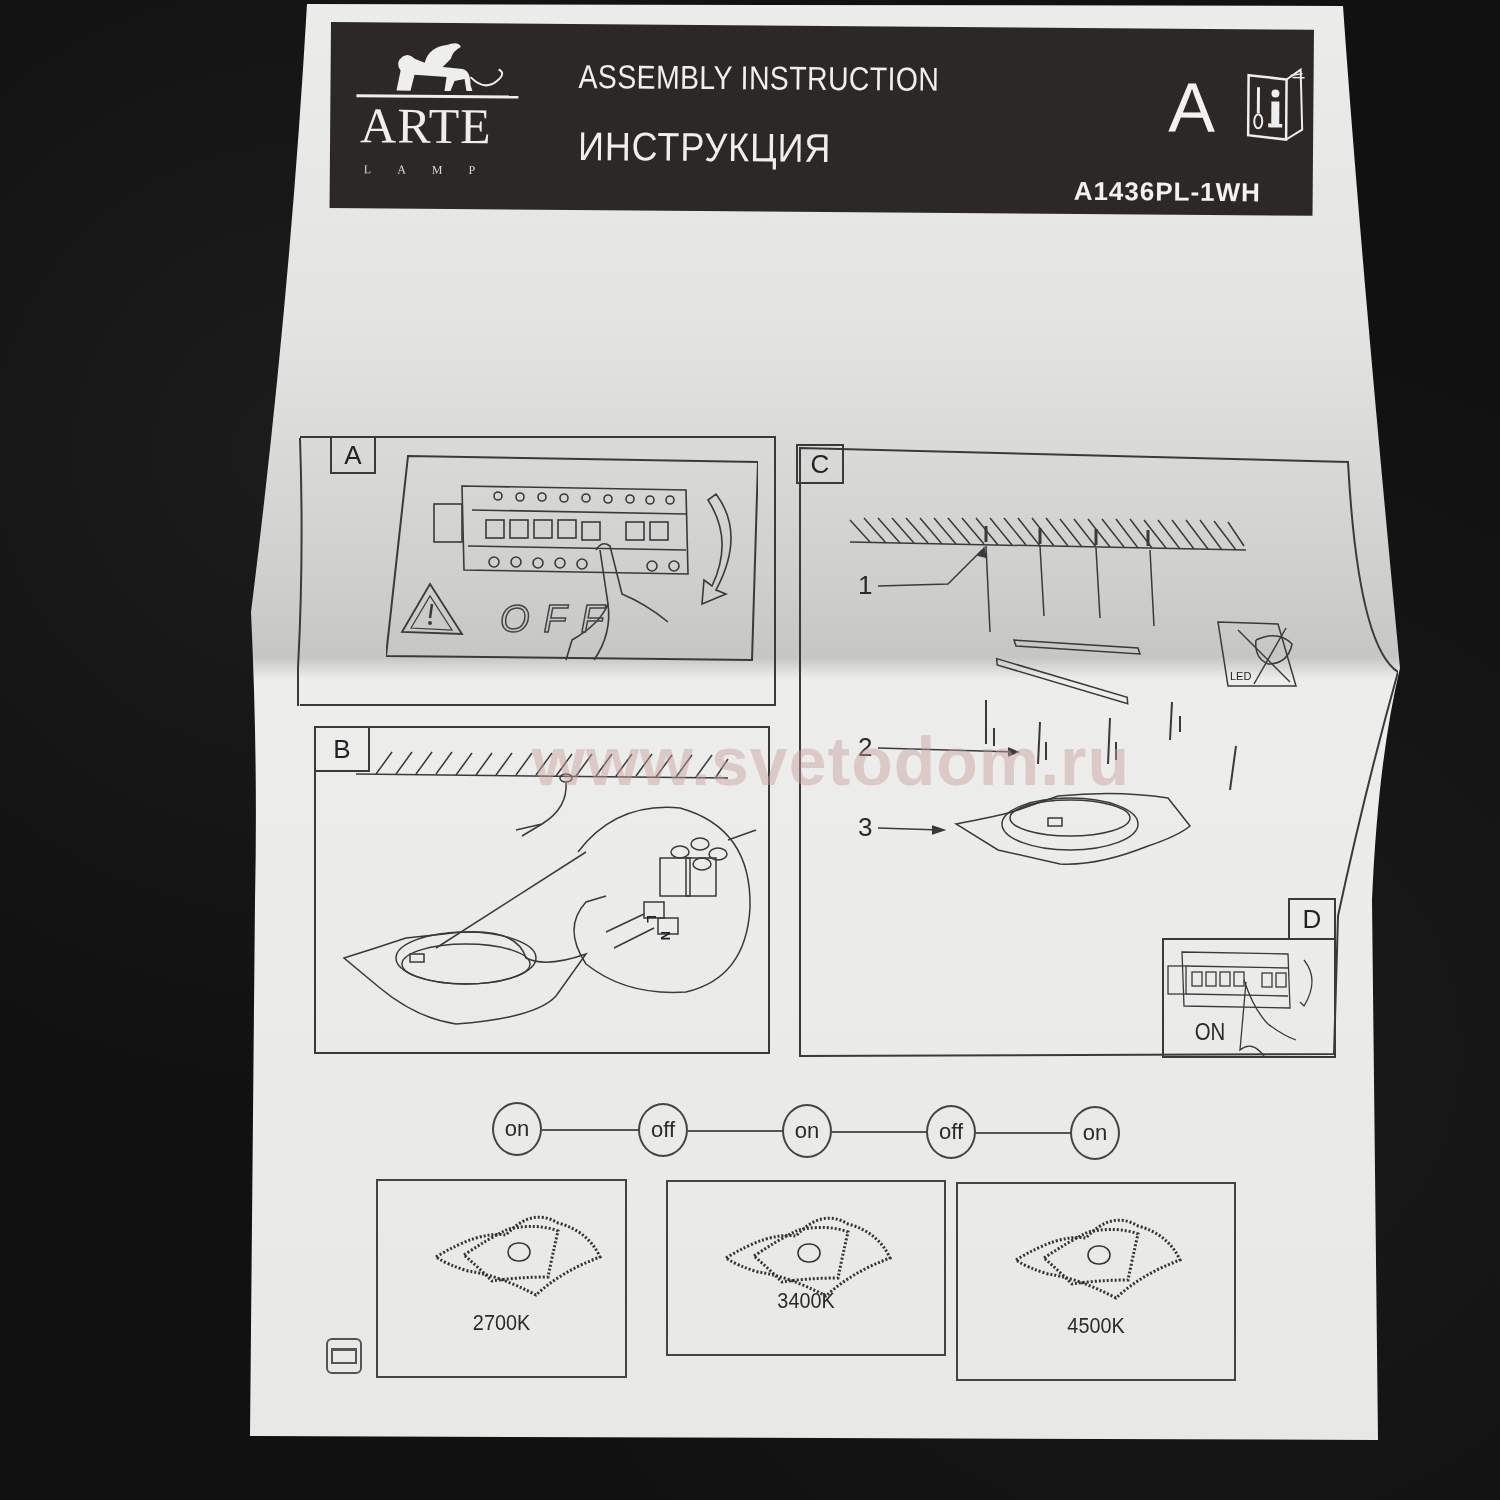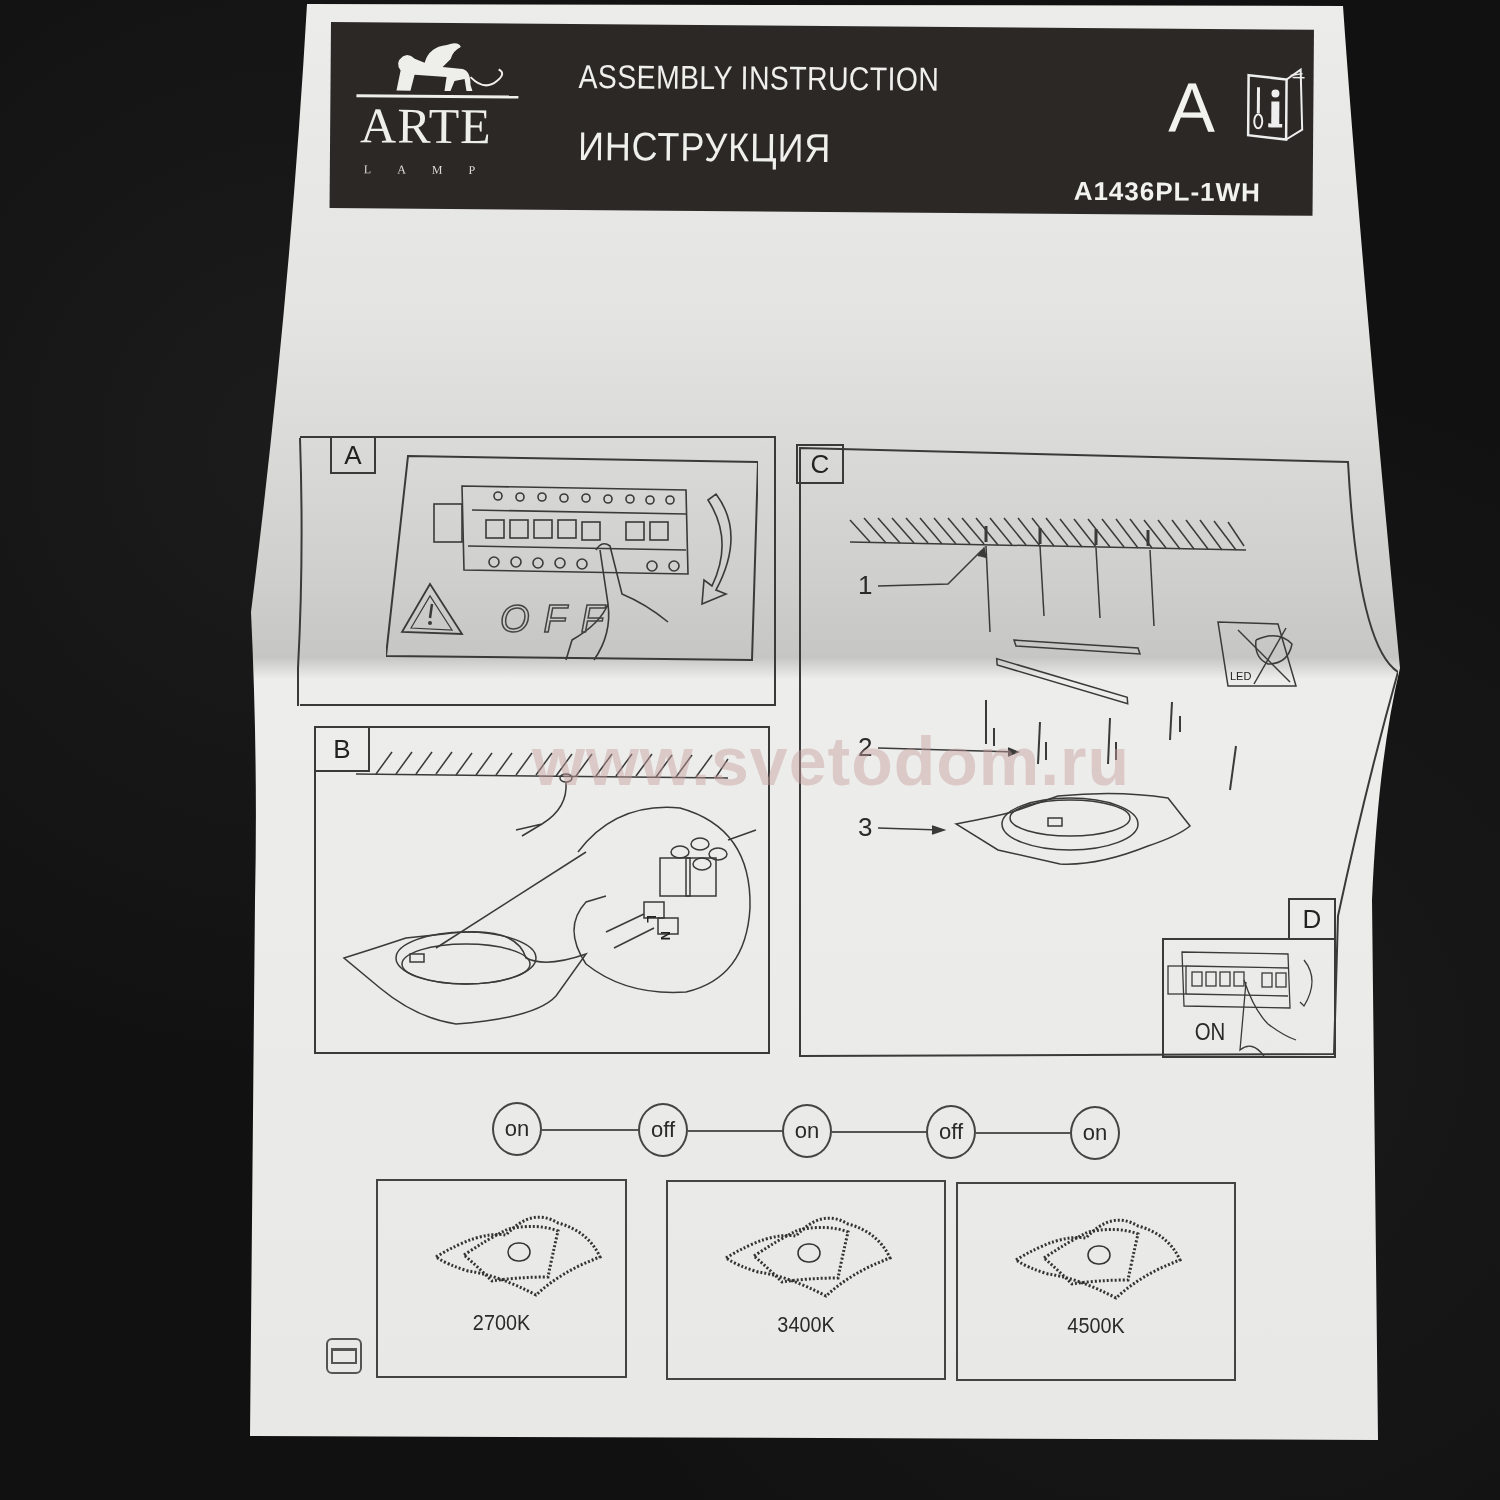--- a/index.html
+++ b/index.html
@@ -337,21 +337,21 @@
 <div class="temp-box" style="left:376px;top:1179px;width:251px;height:199px">
   <svg class="abs" style="left:50px;top:20px" width="180" height="110" viewBox="0 0 180 110">
     <g stroke="#333" stroke-width="3" fill="none" stroke-dasharray="2 2">
       <path d="M8 56 Q50 30 78 34 Q104 6 130 22 Q160 30 172 56 Q134 70 108 94 Q70 74 40 70 Q20 64 8 56 Z"></path>
       <path d="M36 54 Q60 38 80 28 Q110 22 130 30 Q124 56 120 76 Q90 76 64 80 Q50 66 36 54 Z"></path>
     </g>
     <rect x="80" y="42" width="22" height="18" rx="10" fill="none" stroke="#333" stroke-width="1.5"></rect>
   </svg>
   <div class="temp-label">2700K</div>
 </div>
-<div class="temp-box" style="left:666px;top:1180px;width:280px;height:200px">
+<div class="temp-box" style="left:666px;top:1180px;width:280px;height:176px">
   <svg class="abs" style="left:50px;top:20px" width="180" height="110" viewBox="0 0 180 110">
     <g stroke="#333" stroke-width="3" fill="none" stroke-dasharray="2 2">
       <path d="M8 56 Q50 30 78 34 Q104 6 130 22 Q160 30 172 56 Q134 70 108 94 Q70 74 40 70 Q20 64 8 56 Z"></path>
       <path d="M36 54 Q60 38 80 28 Q110 22 130 30 Q124 56 120 76 Q90 76 64 80 Q50 66 36 54 Z"></path>
     </g>
     <rect x="80" y="42" width="22" height="18" rx="10" fill="none" stroke="#333" stroke-width="1.5"></rect>
   </svg>
   <div class="temp-label">3400K</div>
 </div>
 <div class="temp-box" style="left:956px;top:1182px;width:280px;height:199px">

